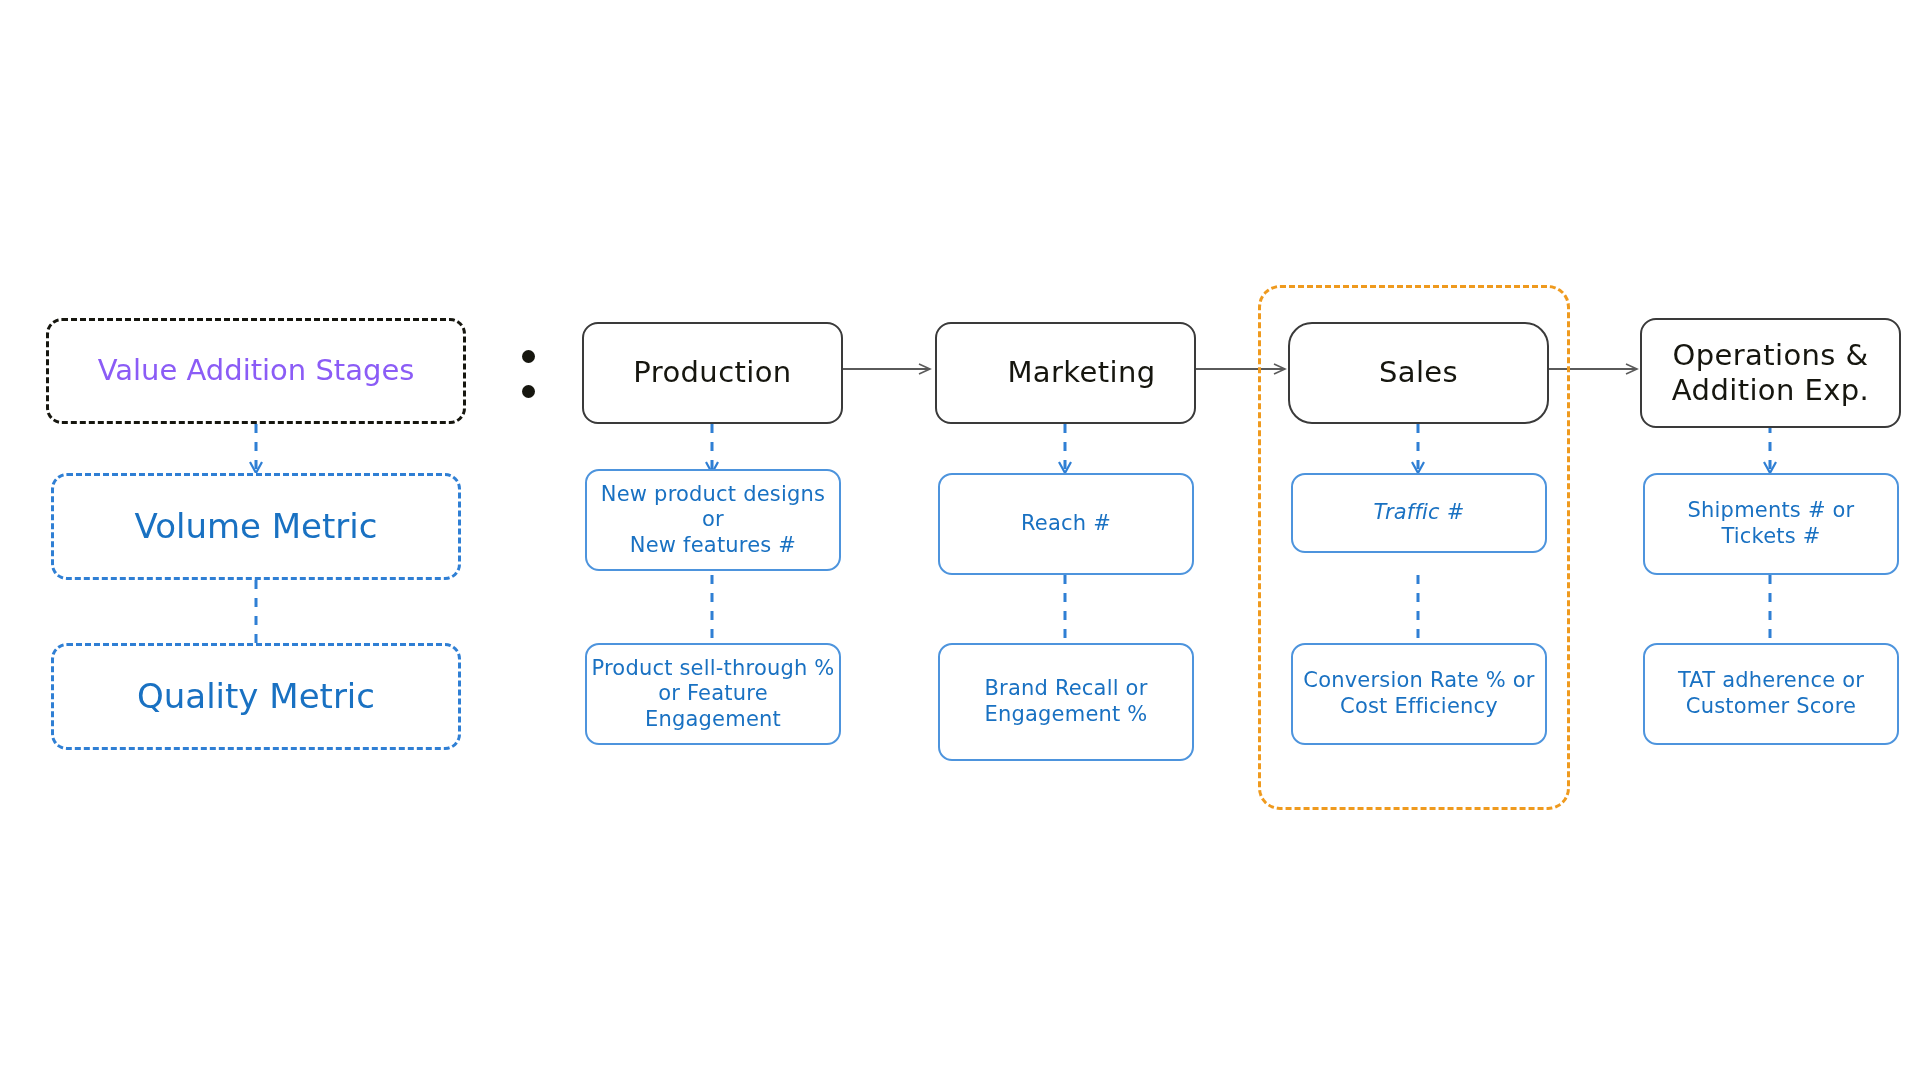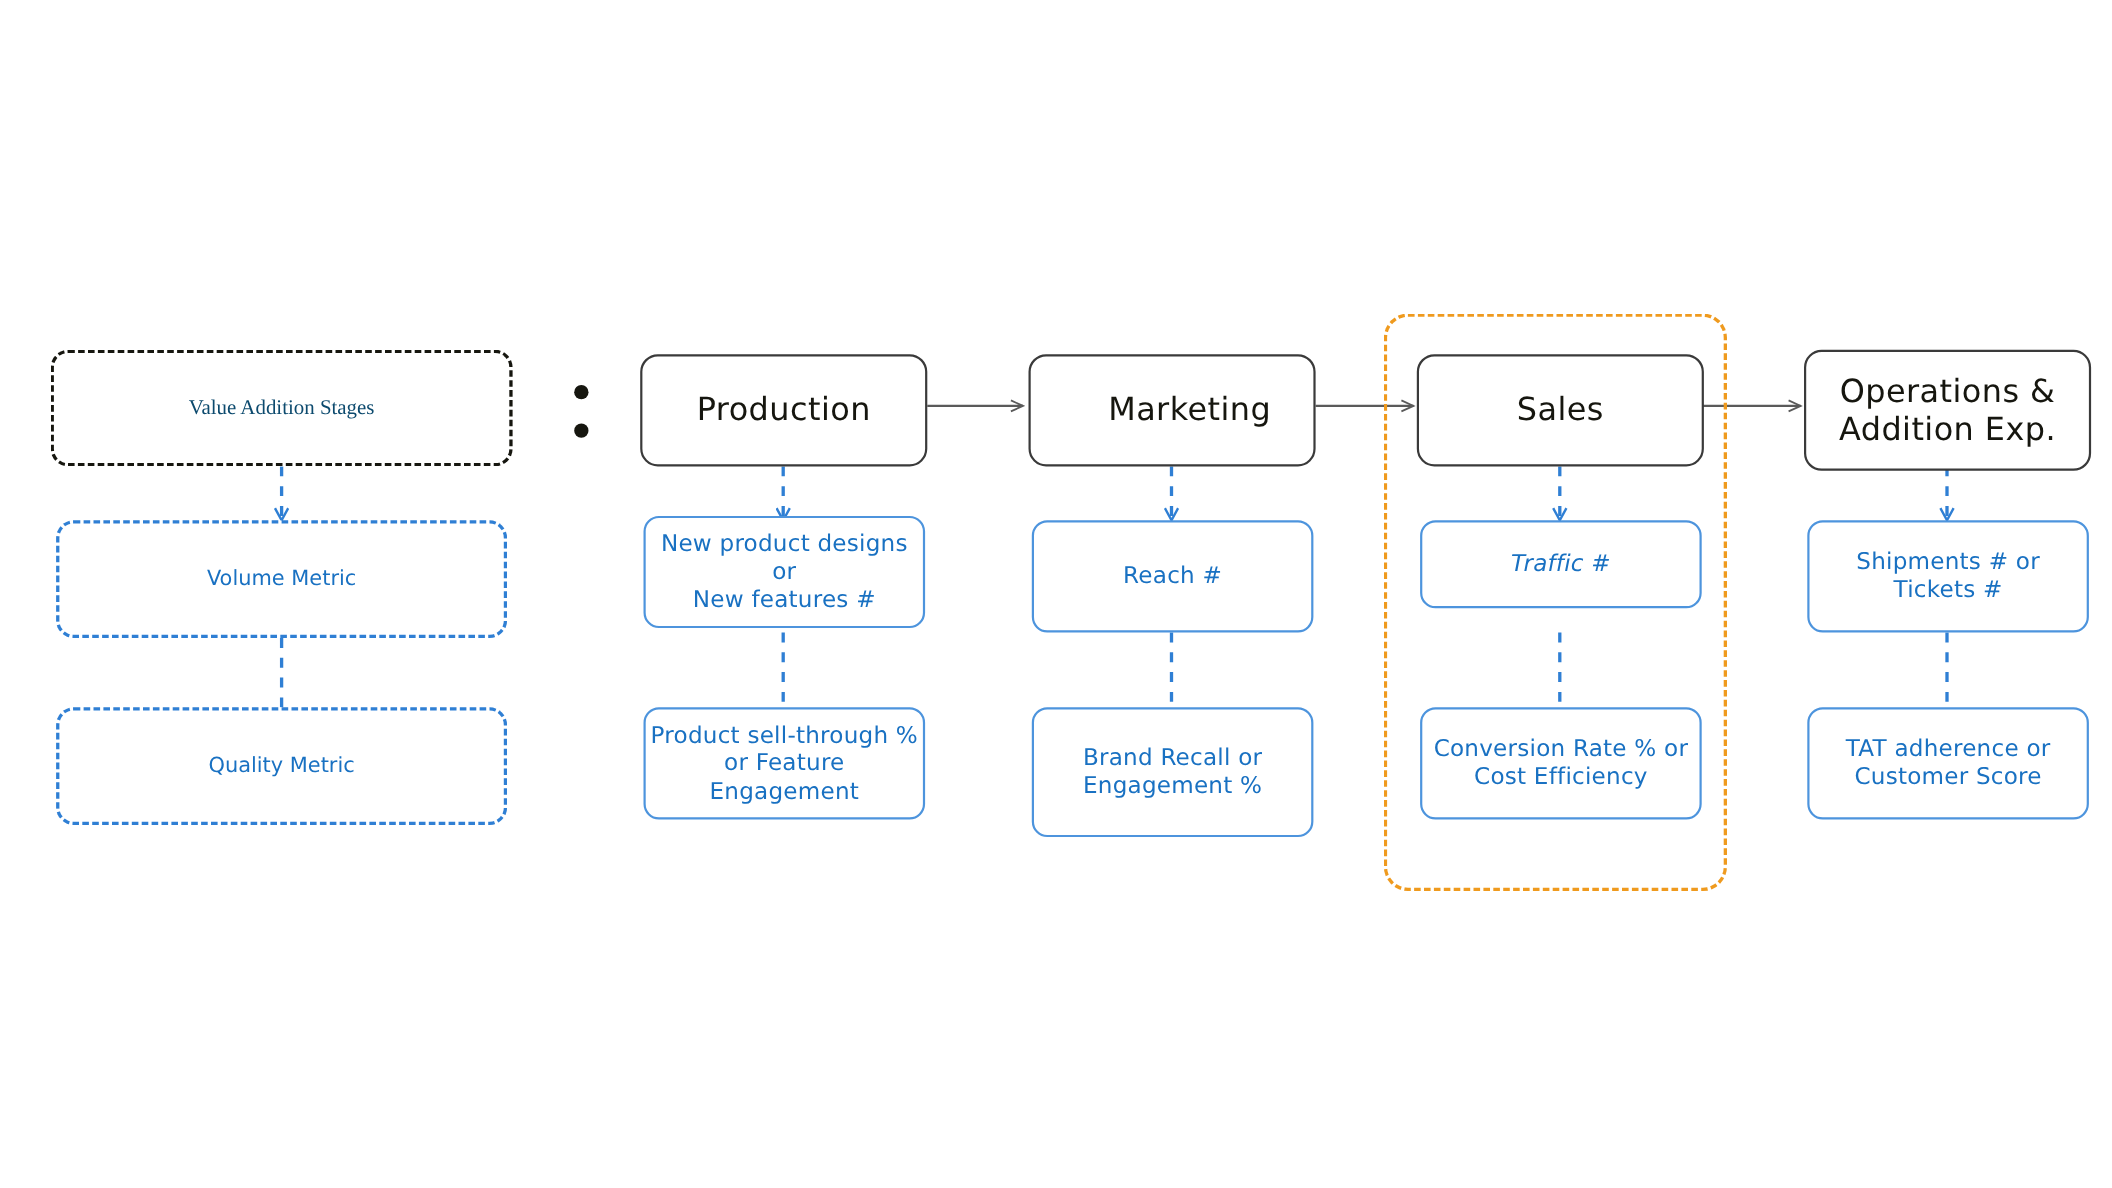--- a/index.html
+++ b/index.html
@@ -51,32 +51,31 @@
     color: #1971c2;
     font-size: 21px;
     letter-spacing: 0.2px;
   }
 
   
   .legend-dark {
     border: 3px dashed #16160f;
     border-radius: 16px;
     background: #ffffff;
-    color: #0c4a6e;
-    font-size: 19px;
-    font-family: Liberation Serif, serif;
+    color: #8b5cf6;
+    font-size: 29px;
   }
 
   
   .legend-blue {
     border: 3px dashed #2f7fd4;
     border-radius: 16px;
     background: #ffffff;
     color: #1971c2;
-    font-size: 19px;
+    font-size: 34px;
   }
 
   
   .highlight-frame {
     position: absolute;
     box-sizing: border-box;
     border: 3px dashed #ef9a1e;
     border-radius: 22px;
     background: transparent;
     pointer-events: none;
@@ -191,21 +190,21 @@
     </div>
   </div>
 
   <div class="box metric-box" style="left:938px; top:643px; width:256px; height:118px;">
     <div>
       <span class="txt-line">Brand Recall or</span>
       <span class="txt-line">Engagement %</span>
     </div>
   </div>
 
-  <div class="box stage-box" style="left:1288px; top:322px; width:261px; height:102px;">
+  <div class="box stage-box" style="left:1288px; top:322px; width:261px; height:102px;border-radius:24px;">
     <span class="txt-line">Sales</span>
   </div>
 
   <div class="box metric-box" style="left:1291px; top:473px; width:256px; height:80px;font-style:italic;">
     <div>
       <span class="txt-line">Traffic #</span>
     </div>
   </div>
 
   <div class="box metric-box" style="left:1291px; top:643px; width:256px; height:102px;">

